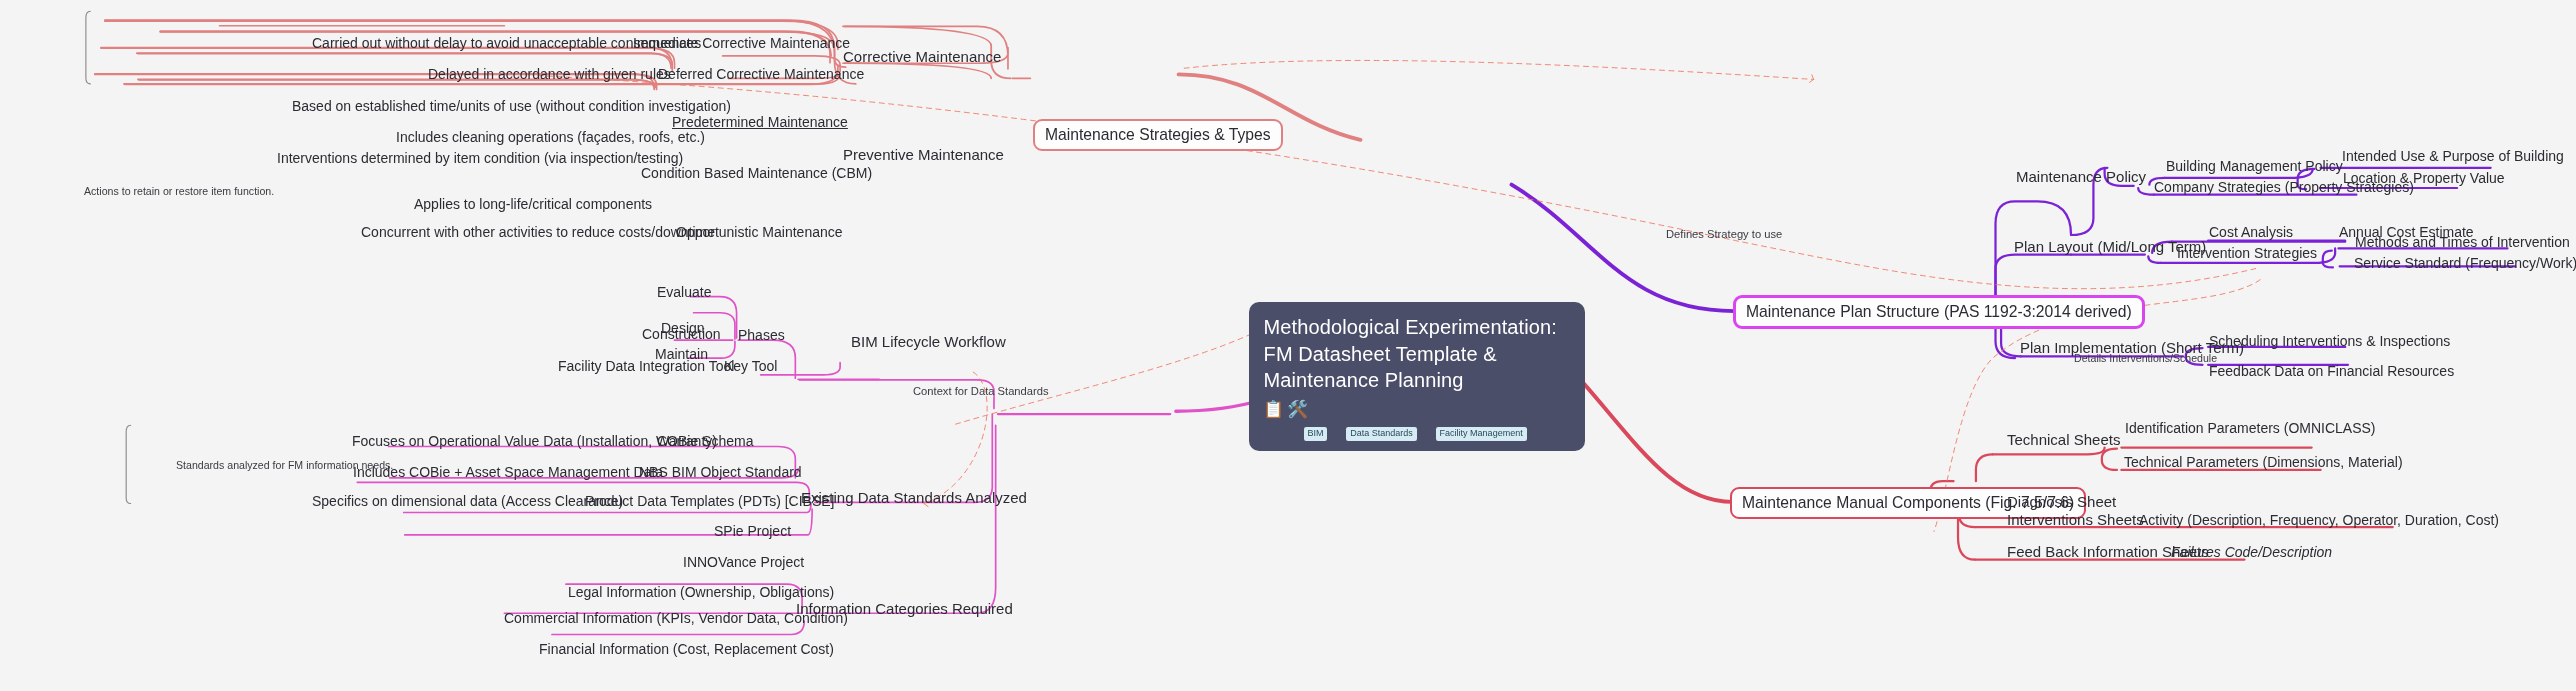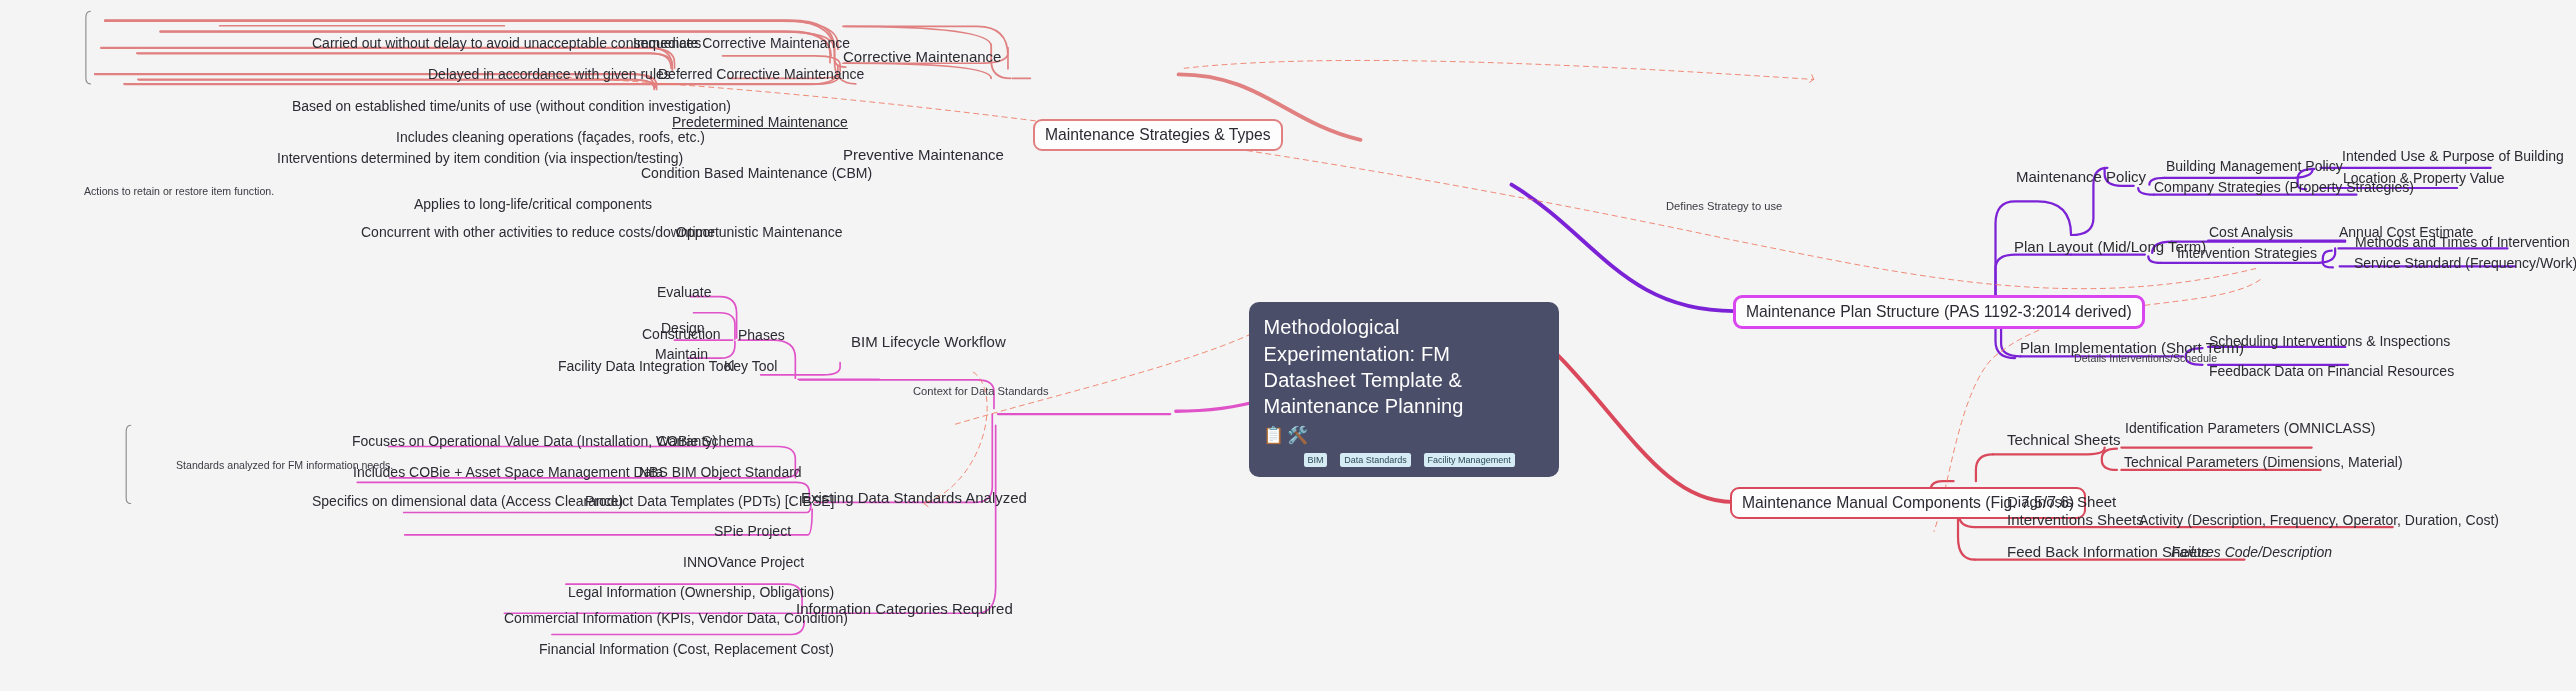--- a/index.html
+++ b/index.html
@@ -8,21 +8,21 @@
   svg.edges{position:absolute;left:0;top:0;width:2576px;height:691px;pointer-events:none;}
   .node{position:absolute;white-space:nowrap;color:#2b2b33;line-height:1.15;}
   .leaf{font-size:14px;}
   .mid{font-size:15px;}
   .root{
     position:absolute;background:#4b4e69;color:#ffffff;border-radius:10px;
     padding:12.3px 14.6px 10px 14.6px;box-sizing:border-box;
   }
   .root-title{font-size:20px;font-weight:400;line-height:1.32;letter-spacing:0.1px;}
   .root-emoji{font-size:17px;margin-top:5.6px;letter-spacing:2.2px;}
-  .root-tags{margin-top:6.7px;display:flex;gap:13px;padding-left:40px;}
+  .root-tags{margin-top:6.7px;display:flex;gap:19px;padding-left:40px;}
   .tag{background:#d6ecf5;color:#2b4a57;font-size:9px;padding:1.7px 3.9px;border-radius:2.2px;line-height:1.2;}
   .boxed{
     position:absolute;background:#fdfdfd;border-radius:9px;padding:5px 10px;
     font-size:15.7px;color:#2b2b33;white-space:nowrap;box-sizing:border-box;
   }
   .boxed.red{border:2px solid #d9485b;}
   .boxed.rose{border:2px solid #e08080;}
   .boxed.violet{border:3px solid #d946ef;}
   .note{position:absolute;font-size:10.6px;color:#3a3a42;white-space:nowrap;}
   .edge-label{position:absolute;font-size:11.2px;color:#3a3a42;white-space:nowrap;}
@@ -211,34 +211,34 @@
         <path d="M2295,565 C2180,640 1900,700 1700,760"></path>
       </g>
 
       <g stroke="#8a8a8a" stroke-width="2" fill="none">
         <path d="M160,20 Q152,20 152,32 L152,140 Q152,150 160,150"></path>
         <path d="M232,760 Q224,760 224,772 L224,890 Q224,900 232,900"></path>
       </g>
     </g>
   </svg>
 
-  <div class="root" style="left:1249px; top:302px; width:310px;">
+  <div class="root" style="left:1249px; top:302px; width:336px;">
     <div class="root-title">Methodological Experimentation: FM Datasheet Template &amp; Maintenance Planning</div>
     <div class="root-emoji">📋🛠️</div>
     <div class="root-tags">
       <span class="tag">BIM</span>
       <span class="tag">Data Standards</span>
       <span class="tag">Facility Management</span>
     </div>
   </div>
 
   <div class="note" style="left:84px; top:185px;">Actions to retain or restore item function.</div>
   <div class="note" style="left:176px; top:459px;text-align:right;">Standards analyzed for FM information needs.</div>
 
-  <div class="edge-label" style="left:1666px; top:200px;">Defines Strategy to use</div>
+  <div class="edge-label" style="left:1666px; top:228px;">Defines Strategy to use</div>
   <div class="edge-label" style="left:913px; top:385px;">Context for Data Standards</div>
   <div class="edge-label" style="left:2074px; top:352px; font-size:10.6px;">Details Interventions/Schedule</div>
 
   <div class="boxed rose" style="left:1033px; top:119px;">Maintenance Strategies &amp; Types</div>
 
   <div class="node mid" style="left:843px; top:48px;">Corrective Maintenance</div>
   <div class="node mid" style="left:843px; top:146px;">Preventive Maintenance</div>
 
   <div class="node leaf" style="left:633px; top:35px;">Immediate Corrective Maintenance</div>
   <div class="node leaf" style="left:312px; top:35px;">Carried out without delay to avoid unacceptable consequences</div>

